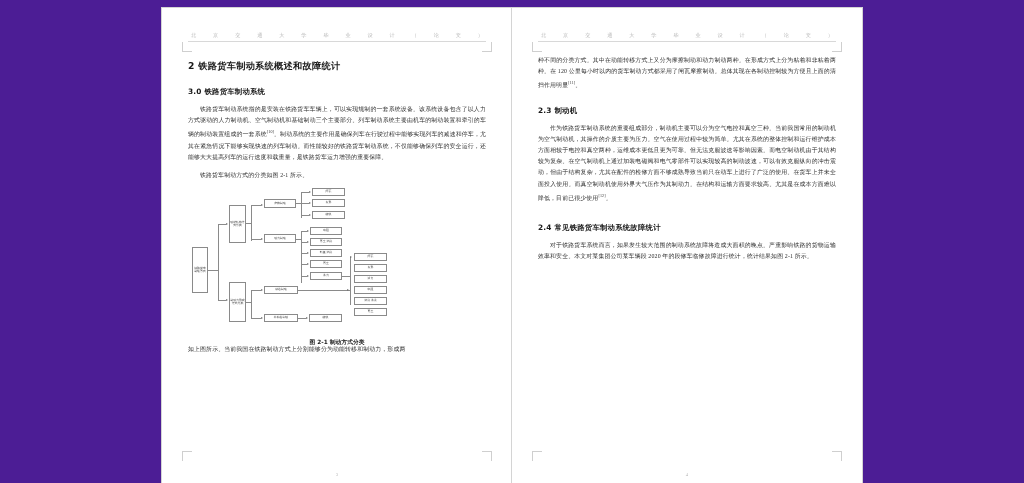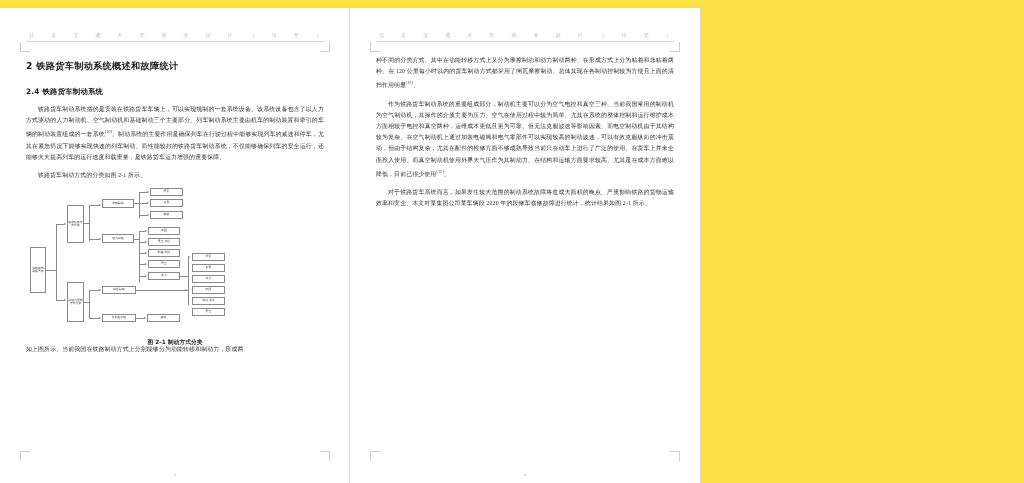--- a/index.html
+++ b/index.html
@@ -1,21 +1,21 @@
 <!DOCTYPE html>
 <html><head>
 <meta charset="utf-8">
 <style>
   html,body{margin:0;padding:0;}
   body{
     width:1024px;height:483px;overflow:hidden;
     background:#e2e2e2;
     font-family:"Liberation Serif","DejaVu Serif",serif;
   }
-  .viewer{position:relative;width:1024px;height:483px;display:flex;background:#fde047;}
+  .viewer{position:relative;width:1024px;height:483px;display:flex;justify-content:center;background:#4c1d95;}
   .page{
     position:relative;width:350px;height:475px;background:#ffffff;
     margin-top:8px;overflow:hidden;
     box-shadow:0 0 0 1px #d4d4d4;
   }
   .page-inner{position:absolute;left:26px;right:26px;top:24px;bottom:18px;}
 
   
   .hdr{
     display:flex;justify-content:space-between;
@@ -79,21 +79,21 @@
         <span>业</span>
         <span>设</span>
         <span>计</span>
         <span>（</span>
         <span>论</span>
         <span>文</span>
         <span>）</span>
       </div>
 
       <h1 class="h1">2 铁路货车制动系统概述和故障统计</h1>
-      <h2 class="h2">2.4 铁路货车制动系统</h2>
+      <h2 class="h2">3.0 铁路货车制动系统</h2>
 
       <p class="p"><span>铁路货车制动系统指的是安装在铁路货车车辆上，可以实现规制的一套系统设备。该系统设备包含了以人力方式驱动的人力制动机、空气制动机和基础制动三个主要部分。列车制动系统主要由机车的制动装置和牵引的车辆的制动装置组成的一套系统</span><span class="sup">[10]</span><span>。制动系统的主要作用是确保列车在行驶过程中能够实现列车的减速和停车，尤其在紧急情况下能够实现快速的列车制动。而性能较好的铁路货车制动系统，不仅能够确保列车的安全运行，还能够大大提高列车的运行速度和载重量，是铁路货车运力增强的重要保障。</span></p>
 
       <p class="p">铁路货车制动方式的分类如图 2-1 所示。</p>
 
       <div class="figwrap">
         <div class="fig">
 
           <div class="node" style="left:4px;top:60px;width:16px;height:46px;">铁路货车制动方式</div>
           <div class="ln h" style="left:20px;top:83px;width:10px;"></div>
@@ -198,22 +198,24 @@
         <span>设</span>
         <span>计</span>
         <span>（</span>
         <span>论</span>
         <span>文</span>
         <span>）</span>
       </div>
 
       <p class="p cont" style="margin-top:13px;"><span>种不同的分类方式。其中在动能转移方式上又分为摩擦制动和动力制动两种。在形成方式上分为粘着和非粘着两种。在 120 公里每小时以内的货车制动方式都采用了闸瓦摩擦制动。总体其现在各制动控制较为方便且上面的清扫作用明显</span><span class="sup">[11]</span><span>。</span></p>
 
+      <h2 class="h2">2.3 制动机</h2>
       <p class="p"><span>作为铁路货车制动系统的重要组成部分，制动机主要可以分为空气电控和真空三种。当前我国常用的制动机为空气制动机，其操作的介质主要为压力。空气在使用过程中较为简单。尤其在系统的整体控制和运行维护成本方面相较于电控和真空两种，运维成本更低且更为可靠。但无法克服波速等影响因素。而电空制动机由于其结构较为复杂。在空气制动机上通过加装电磁阀和电气零部件可以实现较高的制动波速，可以有效克服纵向的冲击震动，但由于结构复杂，尤其在配件的检修方面不够成熟导致当前只在动车上进行了广泛的使用。在货车上并未全面投入使用。而真空制动机使用外界大气压作为其制动力。在结构和运输方面要求较高。尤其是在成本方面难以降低，目前已很少使用</span><span class="sup">[12]</span><span>。</span></p>
 
+      <h2 class="h2" style="margin-top:19px;">2.4 常见铁路货车制动系统故障统计</h2>
       <p class="p">对于铁路货车系统而言，如果发生较大范围的制动系统故障将造成大面积的晚点。严重影响铁路的货物运输效率和安全。本文对某集团公司某车辆段 2020 年的段修车临修故障进行统计，统计结果如图 2-1 所示。</p>
     </div>
 
     <div class="crop tl"></div>
     <div class="crop tr"></div>
     <div class="crop bl"></div>
     <div class="crop br"></div>
     <div class="pagenum">4</div>
   </div>
 

